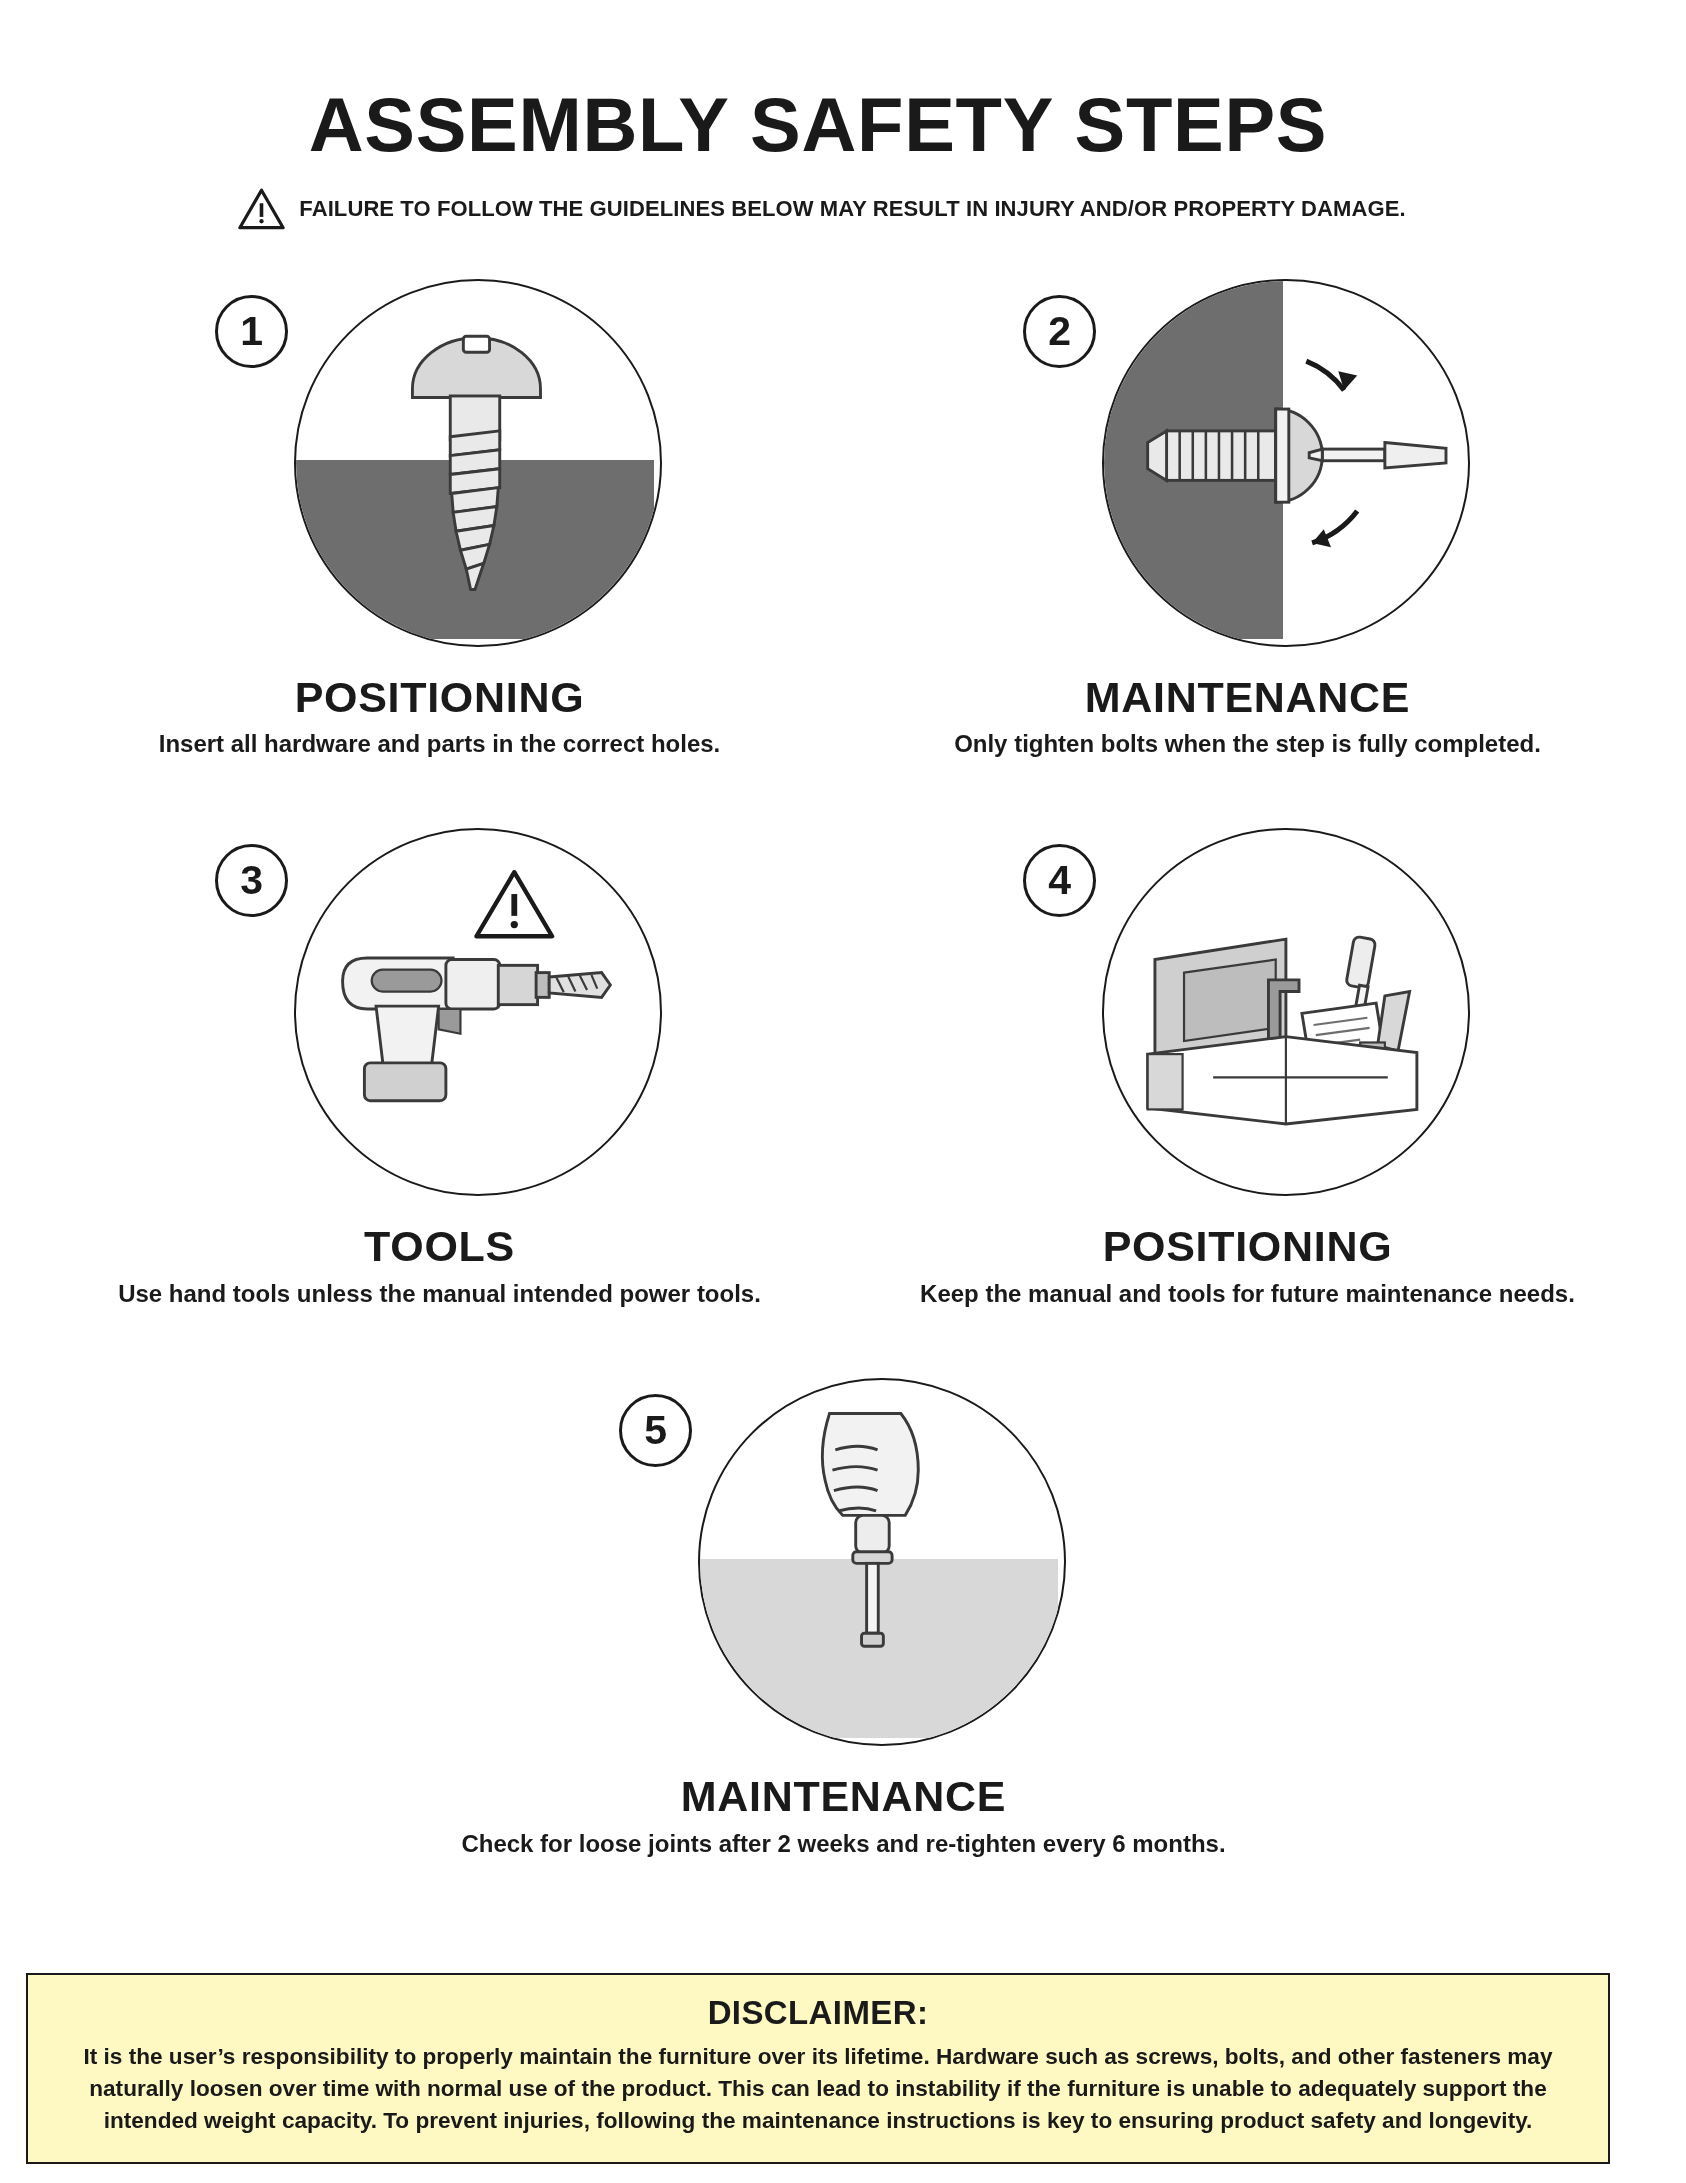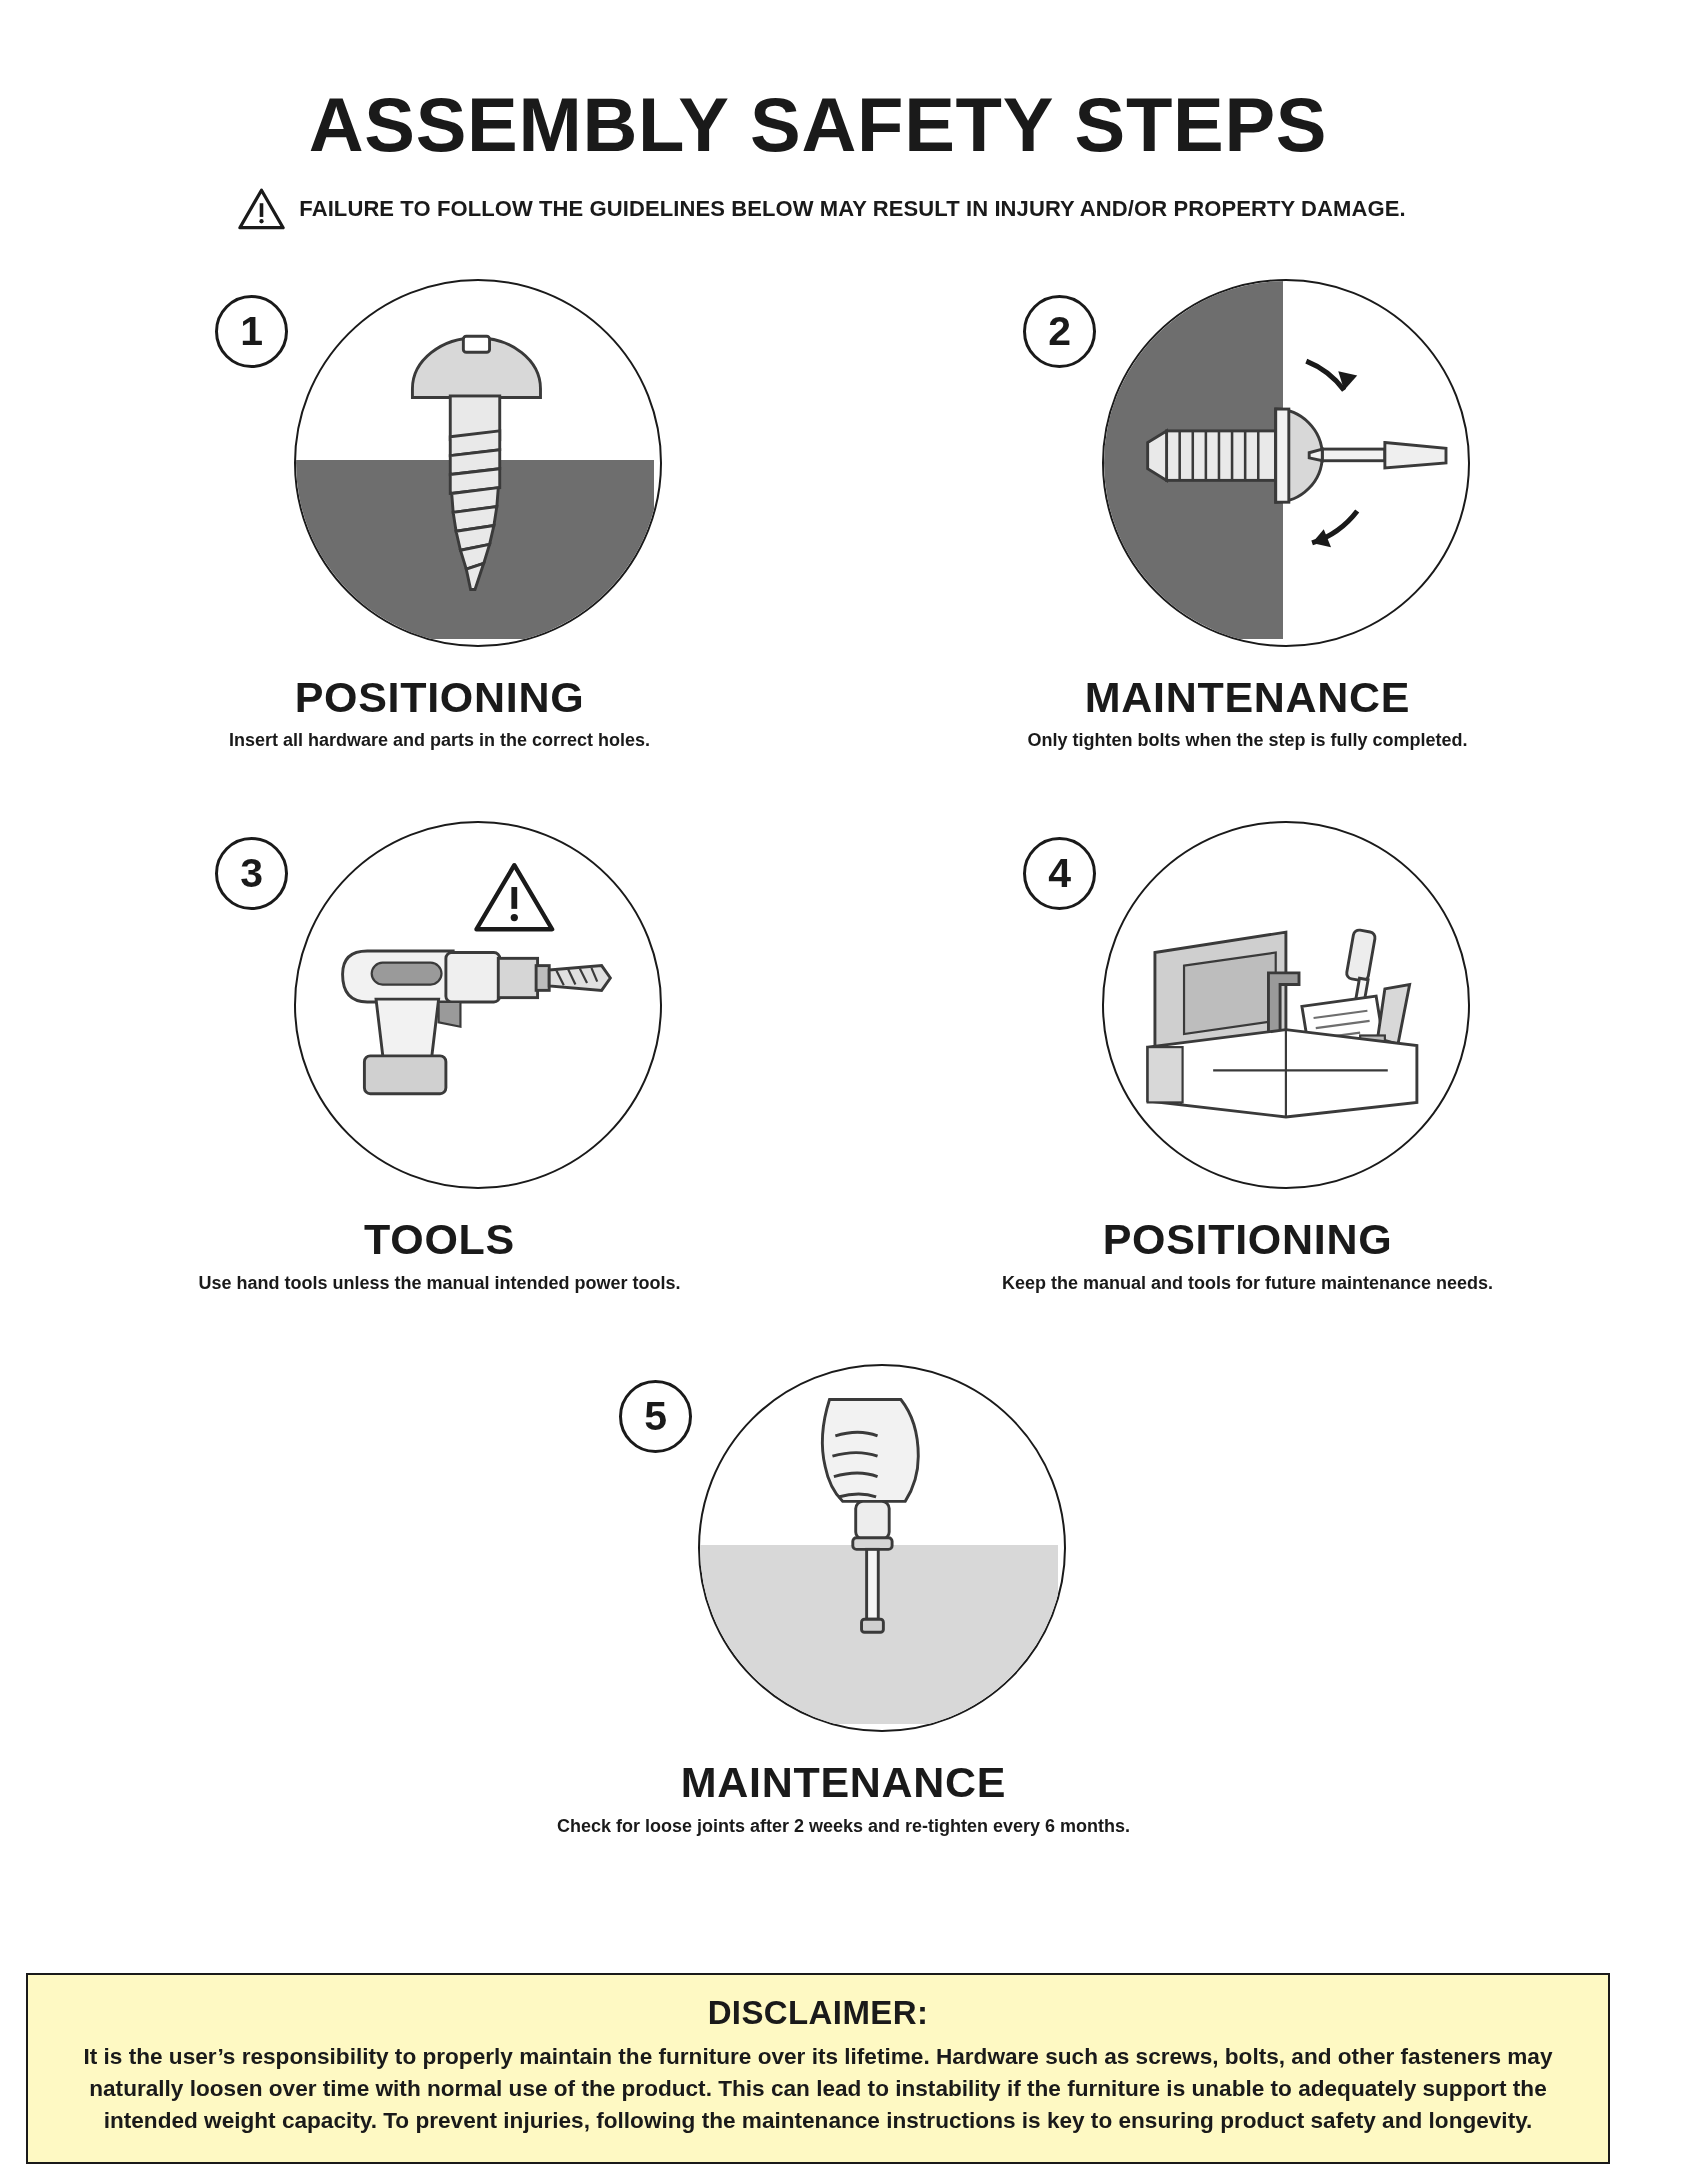--- a/index.html
+++ b/index.html
@@ -112,21 +112,21 @@
 
   .caption-title {
     font-size: 43px;
     font-weight: bold;
     letter-spacing: 0.7px;
     margin-top: 16px;
     text-align: center;
     color: #1a1a1a;
   }
   .caption-sub {
-    font-size: 18px;
+    font-size: 24px;
     font-weight: bold;
     margin-top: 8.7px;
     text-align: center;
     color: #1a1a1a;
   }
 
   .row2 { margin-top: 70px; }
   .row3 { margin-top: 70px; }
 
   

